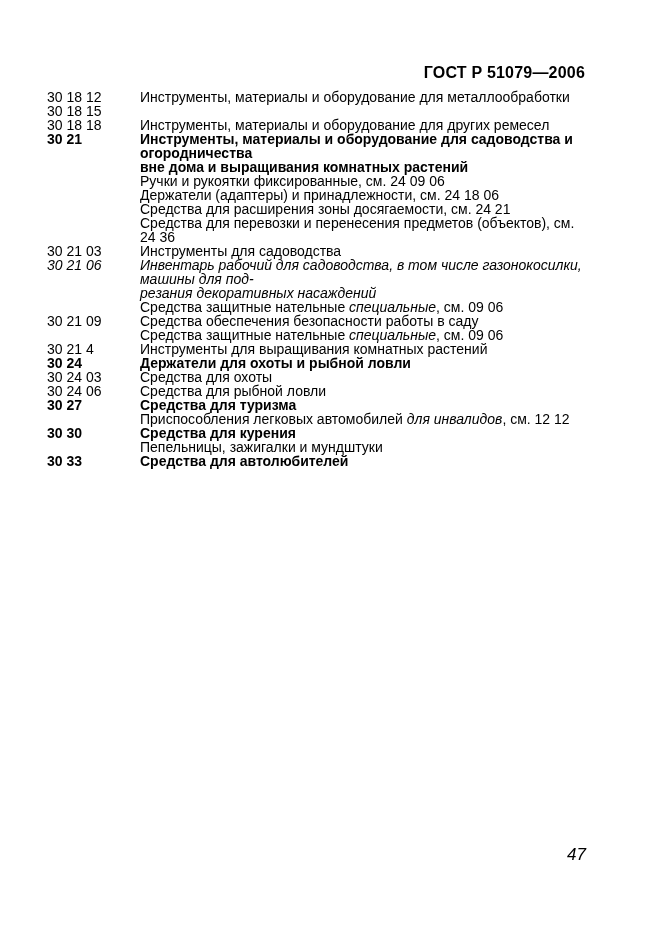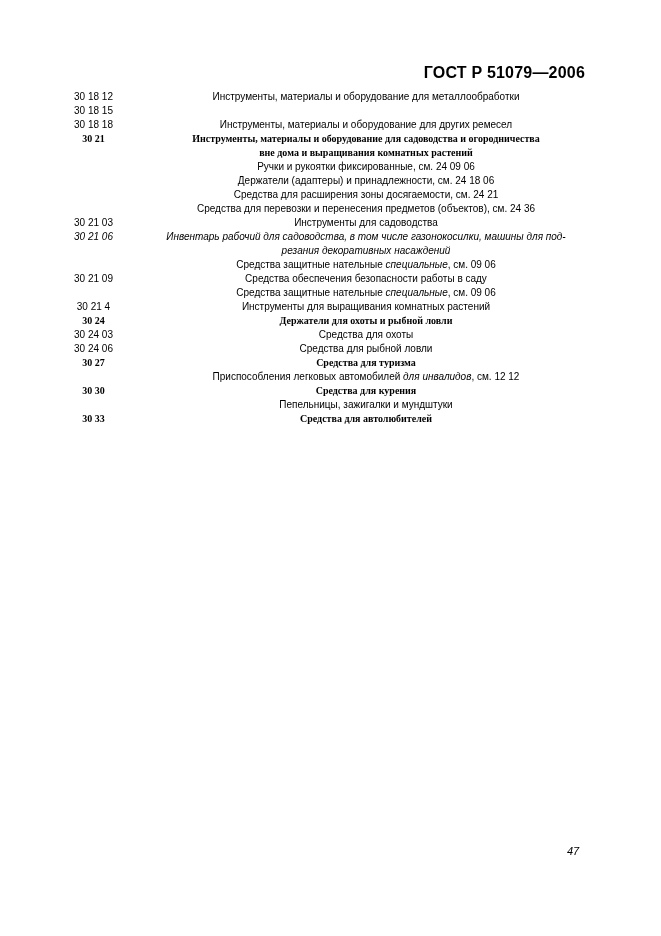--- a/index.html
+++ b/index.html
@@ -22,43 +22,42 @@
   }
   .content {
     position: absolute;
     top: 90px;
     left: 47px;
     width: 545px;
   }
   .row {
     display: flex;
     align-items: flex-start;
-    font-size: 10px;
+    font-size: 14px;
     line-height: 14px;
-    text-align: center;
   }
   .row-code {
     width: 93px;
     flex: 0 0 93px;
     white-space: pre;
   }
   .row-text {
     flex: 1 1 auto;
     max-width: 452px;
   }
   .row.style-bold .row-code,
-  .row.style-bold .row-text { font-weight: bold; font-family: Liberation Serif, serif; }
+  .row.style-bold .row-text { font-weight: bold; }
   .row.style-italic .row-code,
   .row.style-italic .row-text { font-style: italic; }
   .seg-italic { font-style: italic; }
   .page-number {
     position: absolute;
     top: 845px;
     left: 567px;
-    font-size: 11px;
+    font-size: 17px;
     font-style: italic;
   }
 </style>
 </head>
 <body>
 
 <div class="doc-header">ГОСТ Р 51079—2006</div>
 
 <div class="content">
     <div class="row style-normal">

